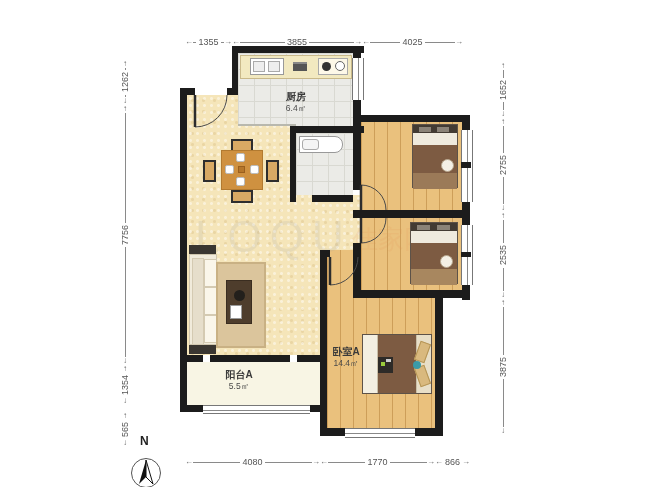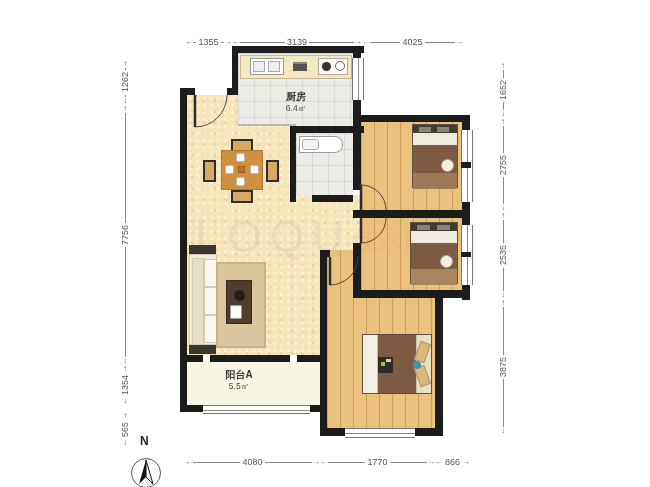--- a/index.html
+++ b/index.html
@@ -183,36 +183,40 @@
       <path d="M361,210 L361,185"></path>
       <path d="M361,218 L361,243"></path>
       <path d="M330,257 L330,285"></path>
     </g>
   </svg>
 
   <div class="rlabel" style="left:260px;top:91px;">
     <span class="nm">厨房</span>
       <span class="ar">6.4㎡</span>
   </div>
+  <div class="rlabel" style="left:310px;top:346px;">
+    <span class="nm">卧室A</span>
+      <span class="ar">14.4㎡</span>
+  </div>
   <div class="rlabel" style="left:203px;top:369px;">
     <span class="nm">阳台A</span>
       <span class="ar">5.5㎡</span>
   </div>
 
   <div class="dim-h" style="left:185px;top:36px;width:47px;">
     <span class="arr">←</span>
       <span class="ln"></span>
       <span class="val">1355</span>
       <span class="ln"></span>
       <span class="arr">→</span>
   </div>
   <div class="dim-h" style="left:232px;top:36px;width:130px;">
     <span class="arr">←</span>
       <span class="ln"></span>
-      <span class="val">3139</span>
+      <span class="val">3855</span>
       <span class="ln"></span>
       <span class="arr">→</span>
   </div>
   <div class="dim-h" style="left:362px;top:36px;width:101px;">
     <span class="arr">←</span>
       <span class="ln"></span>
       <span class="val">4025</span>
       <span class="ln"></span>
       <span class="arr">→</span>
   </div>

